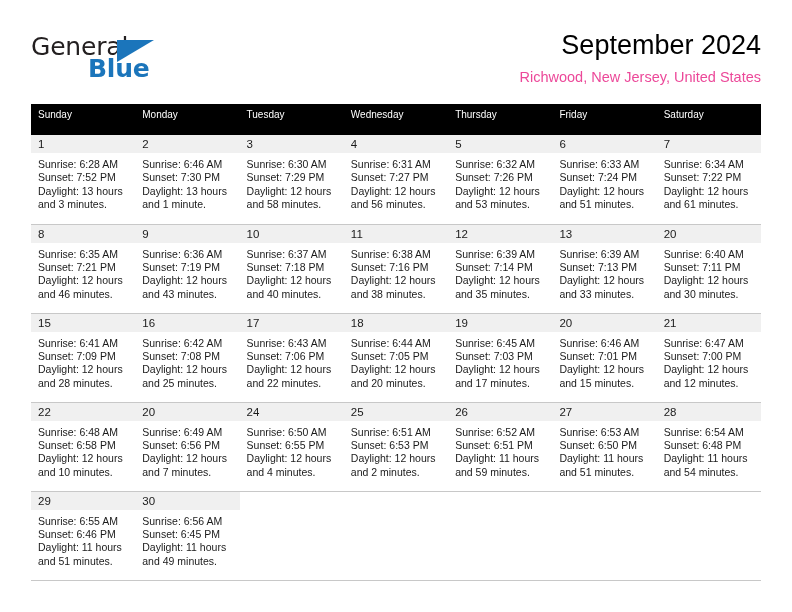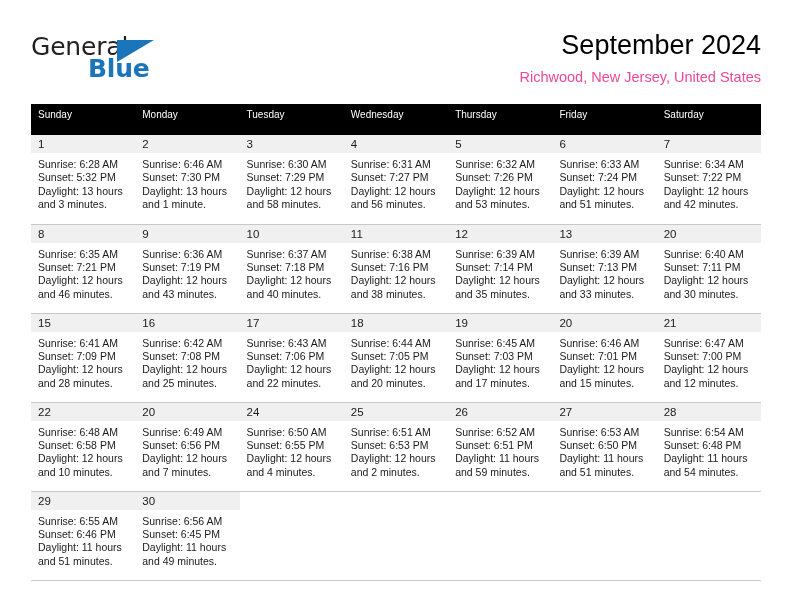--- a/index.html
+++ b/index.html
@@ -186,21 +186,21 @@
         <th>Saturday</th>
       </tr>
     </thead>
     <tbody>
 
       <tr>
         <td>
           <div class="daynum-band">1</div>
           <div class="cell-body">
             <div>Sunrise: 6:28 AM</div>
-            <div>Sunset: 5:32 PM</div>
+            <div>Sunset: 7:52 PM</div>
             <div>Daylight: 13 hours</div>
             <div>and 3 minutes.</div>
           </div>
         </td>
         <td>
           <div class="daynum-band">2</div>
           <div class="cell-body">
             <div>Sunrise: 6:46 AM</div>
             <div>Sunset: 7:30 PM</div>
             <div>Daylight: 13 hours</div>
@@ -242,21 +242,21 @@
             <div>Daylight: 12 hours</div>
             <div>and 51 minutes.</div>
           </div>
         </td>
         <td>
           <div class="daynum-band">7</div>
           <div class="cell-body">
             <div>Sunrise: 6:34 AM</div>
             <div>Sunset: 7:22 PM</div>
             <div>Daylight: 12 hours</div>
-            <div>and 42 minutes.</div>
+            <div>and 61 minutes.</div>
           </div>
         </td>
       </tr>
 
       <tr>
         <td>
           <div class="daynum-band">8</div>
           <div class="cell-body">
             <div>Sunrise: 6:35 AM</div>
             <div>Sunset: 7:21 PM</div>

